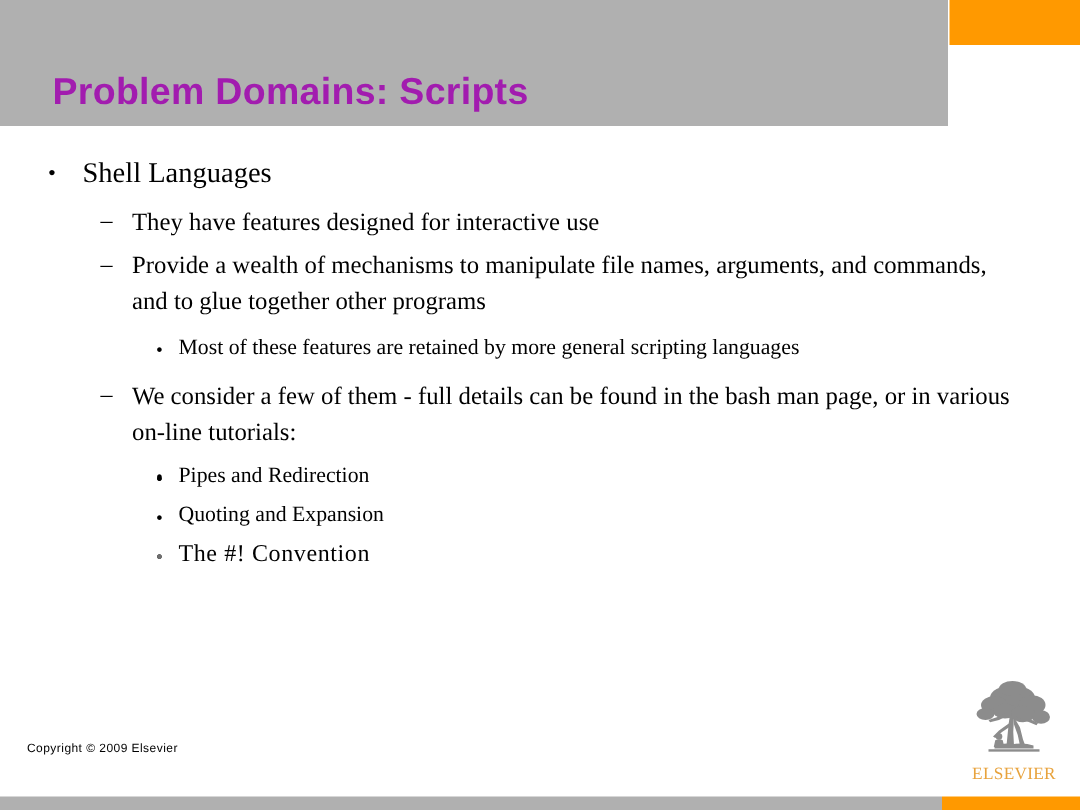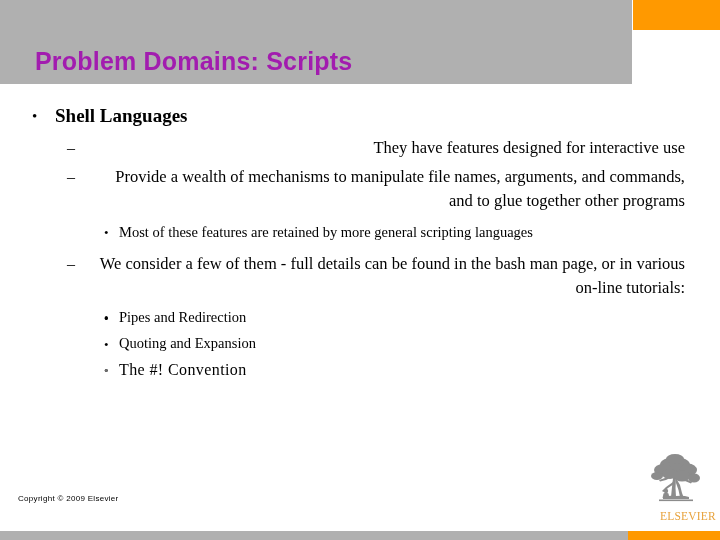--- a/index.html
+++ b/index.html
@@ -76,39 +76,37 @@
     left: 32px;
     top: 1px;
     font-size: 15px;
     line-height: 22px;
   }
   .lvl1 .btext {
     margin-left: 55px;
     margin-right: 30px;
     font-size: 19px;
     line-height: 24px;
-    font-weight: bold;
   }
 
   
   .lvl2 {
     margin: 0 0 3px 0;
   }
   .lvl2 .marker {
     left: 67px;
     top: 0px;
     font-size: 16px;
     line-height: 24px;
   }
   .lvl2 .btext {
     margin-left: 88px;
     margin-right: 35px;
     font-size: 16.5px;
     line-height: 24px;
-    text-align: right;
   }
 
   
   .lvl3 {
     margin: 0 0 2px 0;
   }
   .lvl3 .marker {
     left: 104px;
     top: 0px;
     font-size: 13px;
@@ -179,21 +177,21 @@
   }
   #logo-mark {
     position: absolute;
     left: 0;
     top: 0;
     width: 62px;
     height: 58px;
   }
   #logo-wordmark {
     position: absolute;
-    left: 12px;
+    left: 0;
     top: 57px;
     width: 62px;
     text-align: center;
     font-family: "Liberation Serif", "DejaVu Serif", serif;
     font-size: 11.5px;
     line-height: 14px;
     letter-spacing: 0.2px;
     color: #e8a33d;
     white-space: nowrap;
   }

